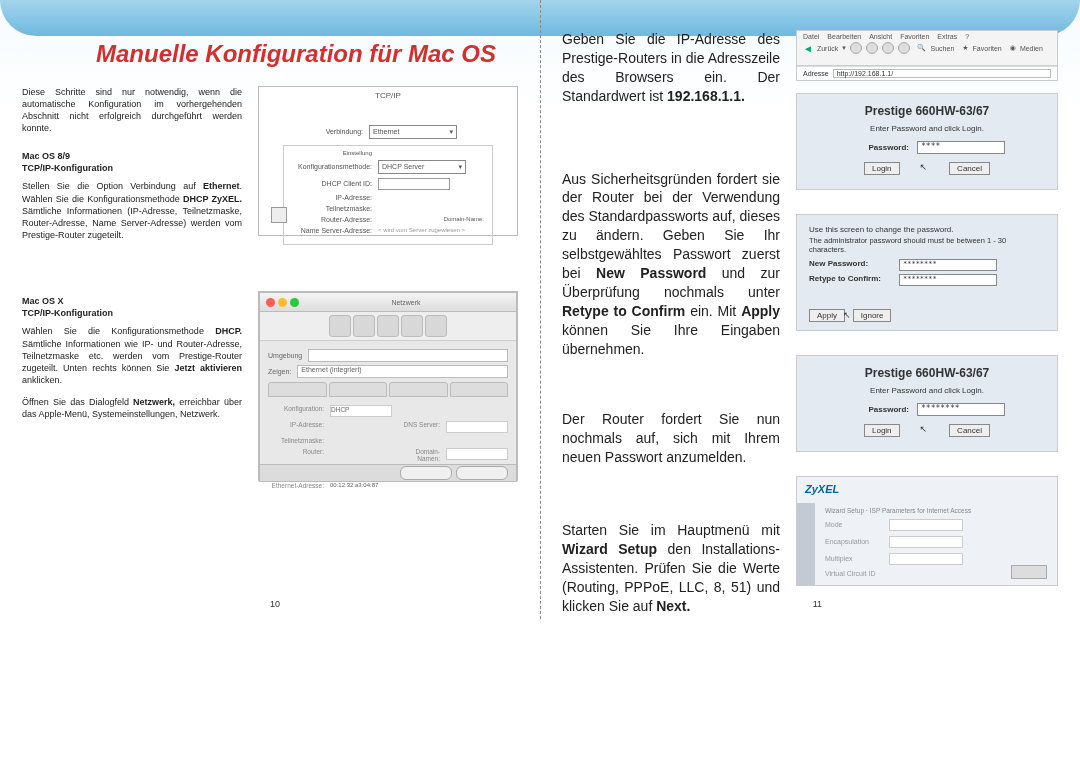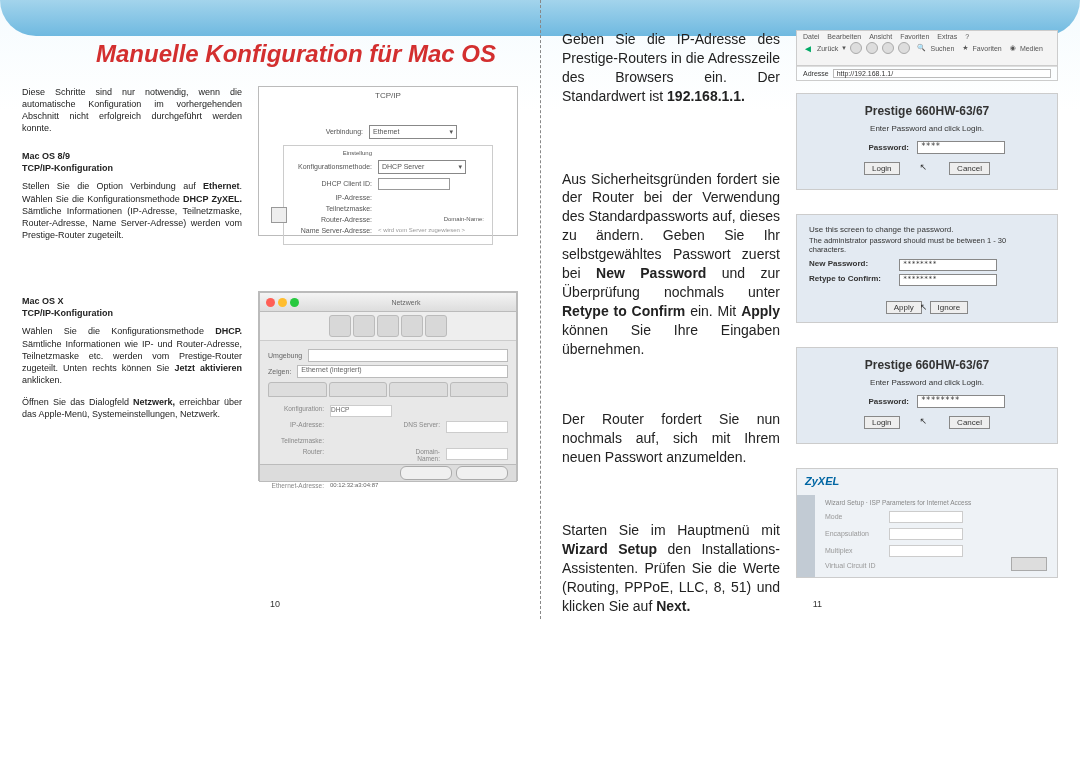--- a/index.html
+++ b/index.html
@@ -60,21 +60,21 @@
 .rm-login .pinput{width:80px;height:11px;background:#fff;border:1px solid #888;text-align:left;padding:0 3px;font-family:monospace;font-size:8px}
 .rm-login .btns{display:flex;justify-content:center;gap:22px}
 .bt{padding:1px 7px;background:#eee;border:1px solid #888;font-size:8px;cursor:default}
 .cursor{font-size:9px;margin-left:-2px}
 .rm-change{background:#e3eaf2;padding:10px 12px;font-size:8px}
 .rm-change .ct{font-weight:normal;margin-bottom:2px}
 .rm-change .cp{font-size:7.5px;margin-bottom:4px;line-height:1.25}
 .rm-change .crow{display:flex;align-items:flex-start;margin:3px 0}
 .rm-change .cl{flex:0 0 90px;font-weight:bold}
 .rm-change .ci{flex:0 0 90px;height:10px;background:#fff;border:1px solid #888;padding:0 3px;font-family:monospace;font-size:7px}
-.rm-change .cbtns{text-align:center;margin-top:16px}
+.rm-change .cbtns{text-align:left;margin-top:24px}
 .rm-wizard{height:110px;background:#eef2f6;position:relative;display:flex}
 .rm-wizard .logo{position:absolute;top:6px;left:8px;font-weight:bold;font-size:11px;color:#0066a3;font-style:italic}
 .rm-wizard .side{width:18px;background:#c2cbd4;margin-top:26px}
 .rm-wizard .main{flex:1;padding:30px 10px 8px 10px;font-size:7px;color:#999}
 .rm-wizard .wrow{display:flex;align-items:center;margin:5px 0;gap:10px}
 .rm-wizard .wl{width:54px}
 .rm-wizard .wf{width:72px;height:10px;background:#fff;border:1px solid #ccc}
 .rm-wizard .nb{position:absolute;bottom:6px;right:10px;width:34px;height:12px;background:#ddd;border:1px solid #aaa}
 .right .img-col2{min-height:0}
 </style>

